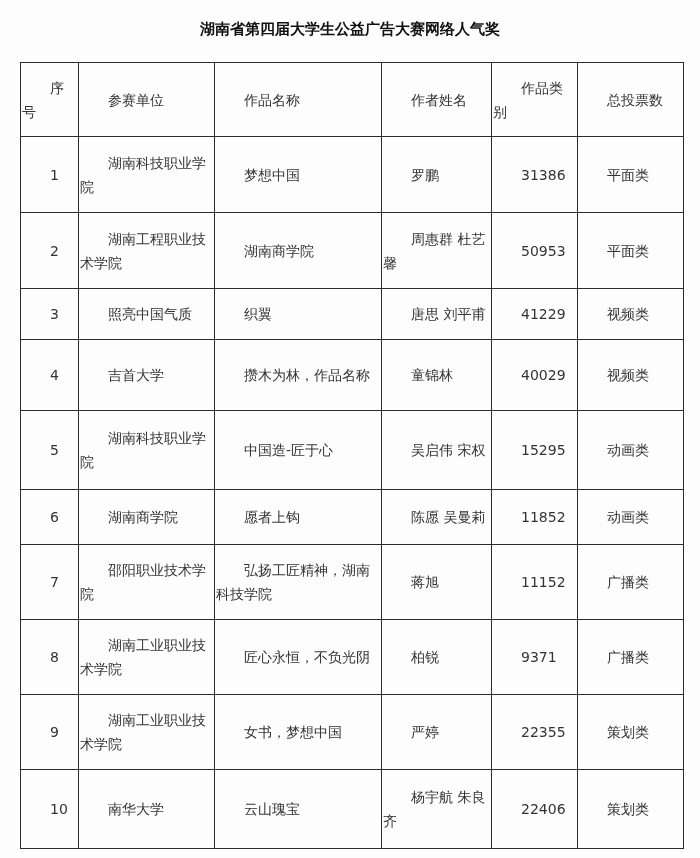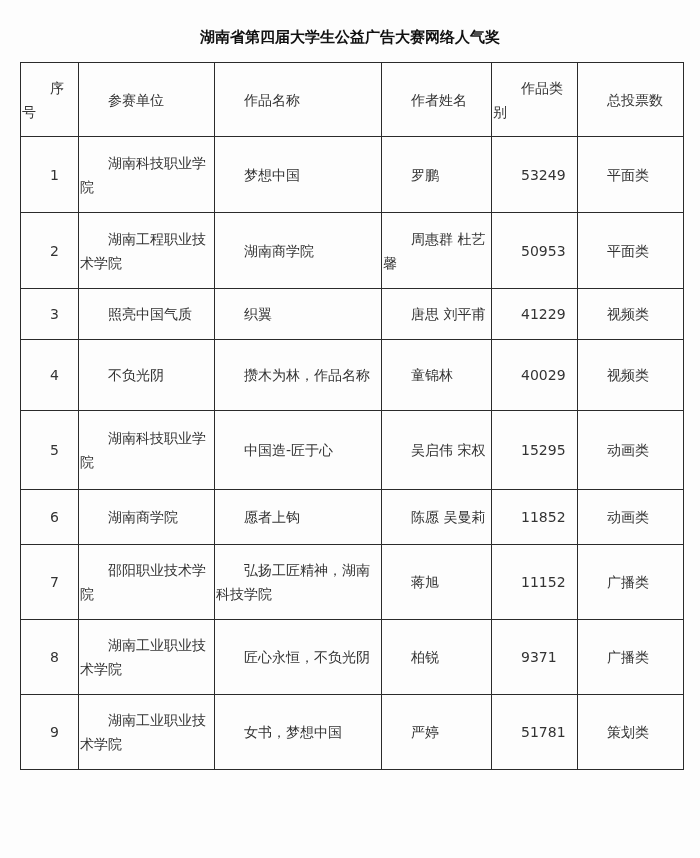--- a/index.html
+++ b/index.html
@@ -12,21 +12,21 @@
     font-family: "DejaVu Sans", sans-serif;
     color: #333;
   }
   .page {
     position: relative;
     width: 700px;
     height: 858px;
     overflow: hidden;
   }
   .doc-title {
-    margin: 12px;
+    margin: 4px;
     padding-top: 15px;
     text-align: center;
     font-size: 15px;
     font-weight: bold;
     color: #111;
     line-height: 20px;
   }
   table.awards {
     position: absolute;
     left: 20px;
@@ -87,42 +87,42 @@
         <th>作品类别</th>
         <th>总投票数</th>
       </tr>
     </thead>
     <tbody>
       <tr>
         <td>1</td>
         <td>湖南科技职业学院</td>
         <td>梦想中国</td>
         <td>罗鹏</td>
-        <td>53249</td>
+        <td>31386</td>
         <td>平面类</td>
       </tr>
       <tr>
         <td>2</td>
         <td>湖南工程职业技术学院</td>
         <td>湖南商学院</td>
         <td>周惠群 杜艺馨</td>
         <td>50953</td>
         <td>平面类</td>
       </tr>
       <tr>
         <td>3</td>
         <td>照亮中国气质</td>
         <td>织翼</td>
         <td>唐思 刘平甫</td>
         <td>41229</td>
         <td>视频类</td>
       </tr>
       <tr>
         <td>4</td>
-        <td>不负光阴</td>
+        <td>吉首大学</td>
         <td>攒木为林，作品名称</td>
         <td>童锦林</td>
         <td>40029</td>
         <td>视频类</td>
       </tr>
       <tr>
         <td>5</td>
         <td>湖南科技职业学院</td>
         <td>中国造-匠于心</td>
         <td>吴启伟 宋权</td>
@@ -151,19 +151,27 @@
         <td>匠心永恒，不负光阴</td>
         <td>柏锐</td>
         <td>9371</td>
         <td>广播类</td>
       </tr>
       <tr>
         <td>9</td>
         <td>湖南工业职业技术学院</td>
         <td>女书，梦想中国</td>
         <td>严婷</td>
-        <td>51781</td>
+        <td>22355</td>
+        <td>策划类</td>
+      </tr>
+      <tr>
+        <td>10</td>
+        <td>南华大学</td>
+        <td>云山瑰宝</td>
+        <td>杨宇航 朱良齐</td>
+        <td>22406</td>
         <td>策划类</td>
       </tr>
     </tbody>
   </table>
 
 </div>
 
 </body></html>

